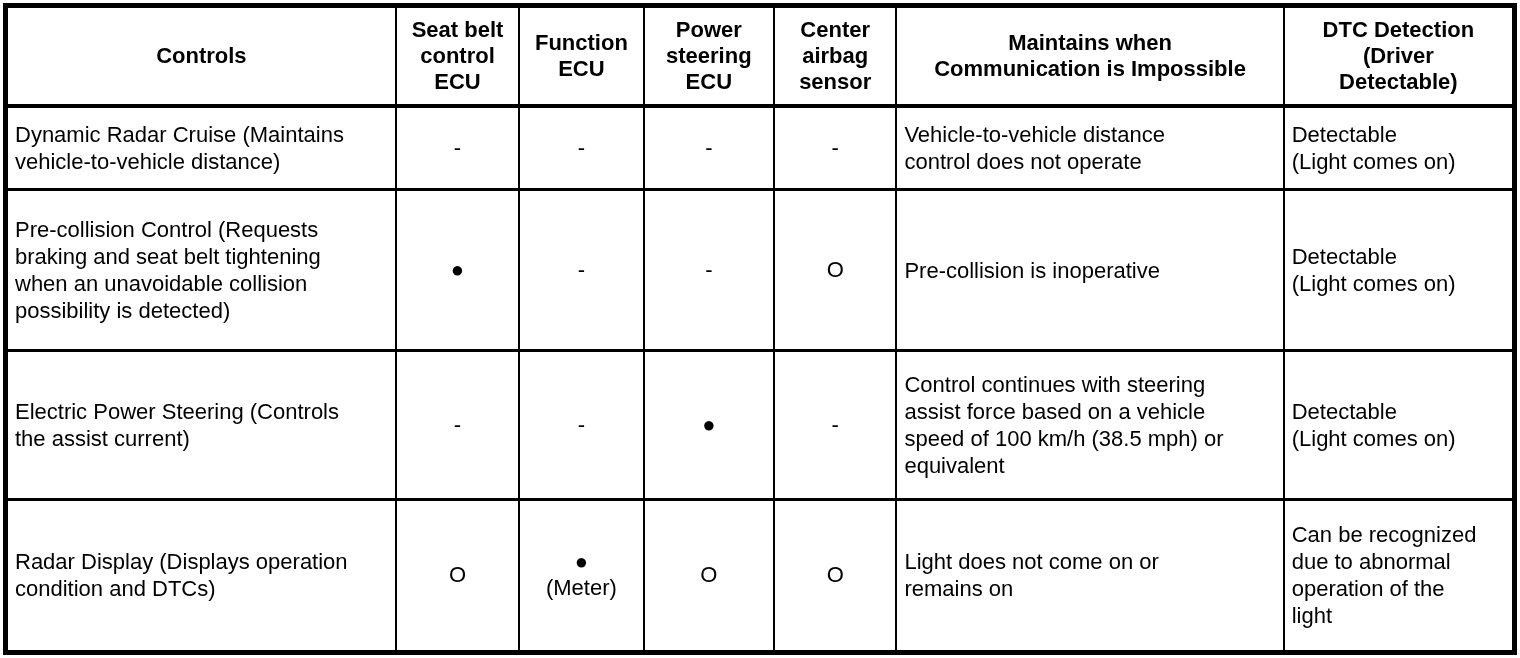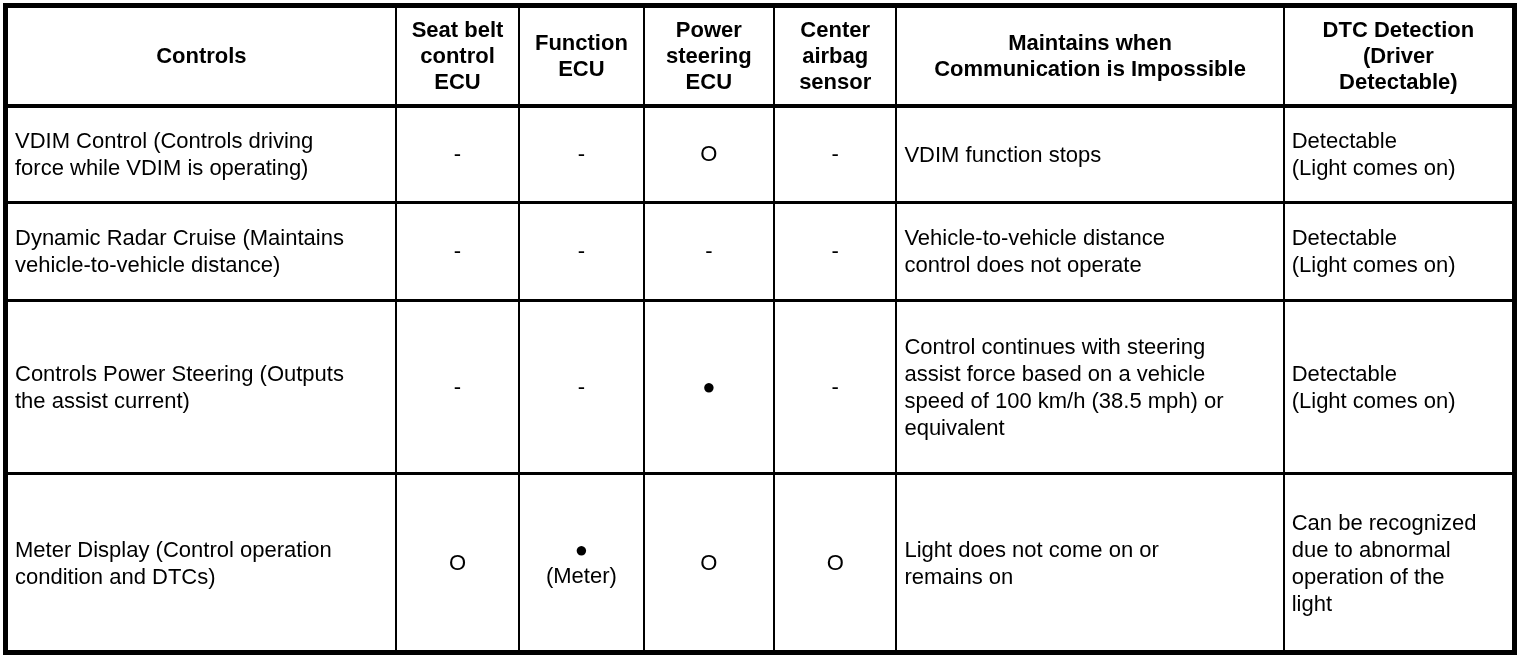--- a/index.html
+++ b/index.html
@@ -98,59 +98,61 @@
 airbag
 sensor</th>
         <th>Maintains when
 Communication is Impossible</th>
         <th>DTC Detection
 (Driver
 Detectable)</th>
       </tr>
     </thead>
     <tbody>
-      <tr class="r0">
-        <td class="txt">VDIM Control (Controls driving
-force while VDIM is operating)</td>
-        <td class="mark">-</td>
-        <td class="mark">-</td>
-        <td class="mark">O</td>
-        <td class="mark">-</td>
-        <td class="txt">VDIM function stops</td>
-        <td class="txt">Detectable
-(Light comes on)</td>
-      </tr>
       <tr class="r1">
         <td class="txt">Dynamic Radar Cruise (Maintains
 vehicle-to-vehicle distance)</td>
         <td class="mark">-</td>
         <td class="mark">-</td>
         <td class="mark">-</td>
         <td class="mark">-</td>
         <td class="txt">Vehicle-to-vehicle distance
 control does not operate</td>
         <td class="txt">Detectable
 (Light comes on)</td>
       </tr>
+      <tr class="r2">
+        <td class="txt">Pre-collision Control (Requests
+braking and seat belt tightening
+when an unavoidable collision
+possibility is detected)</td>
+        <td class="mark">●</td>
+        <td class="mark">-</td>
+        <td class="mark">-</td>
+        <td class="mark">O</td>
+        <td class="txt">Pre-collision is inoperative</td>
+        <td class="txt">Detectable
+(Light comes on)</td>
+      </tr>
       <tr class="r3">
-        <td class="txt">Controls Power Steering (Outputs
+        <td class="txt">Electric Power Steering (Controls
 the assist current)</td>
         <td class="mark">-</td>
         <td class="mark">-</td>
         <td class="mark">●</td>
         <td class="mark">-</td>
         <td class="txt">Control continues with steering
 assist force based on a vehicle
 speed of 100 km/h (38.5 mph) or
 equivalent</td>
         <td class="txt">Detectable
 (Light comes on)</td>
       </tr>
       <tr class="r4">
-        <td class="txt">Meter Display (Control operation
+        <td class="txt">Radar Display (Displays operation
 condition and DTCs)</td>
         <td class="mark">O</td>
         <td class="mark">●
 (Meter)</td>
         <td class="mark">O</td>
         <td class="mark">O</td>
         <td class="txt">Light does not come on or
 remains on</td>
         <td class="txt">Can be recognized
 due to abnormal

